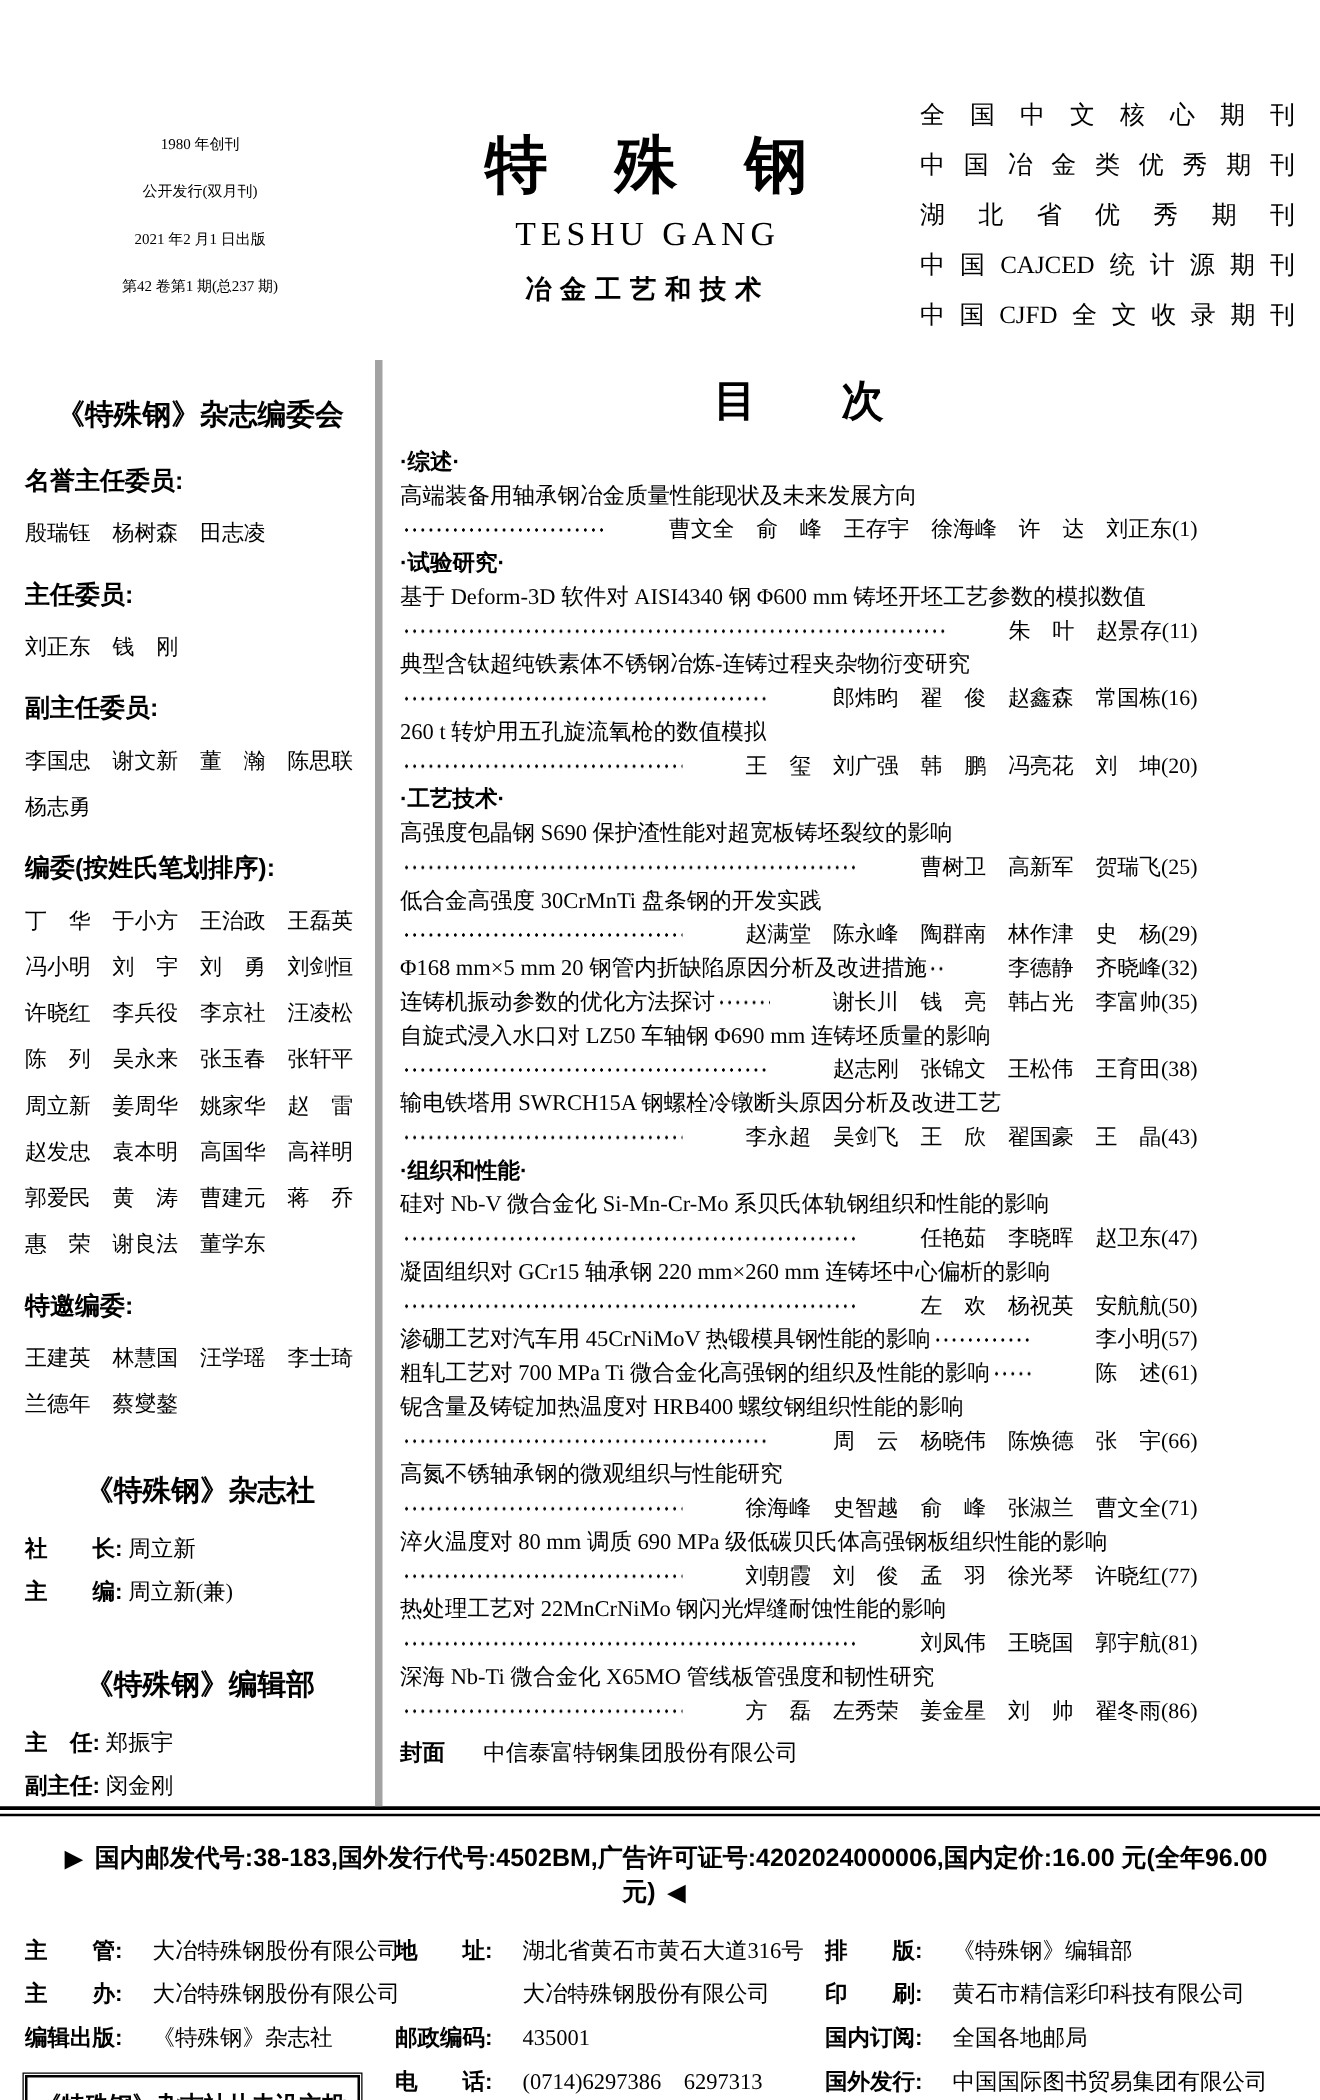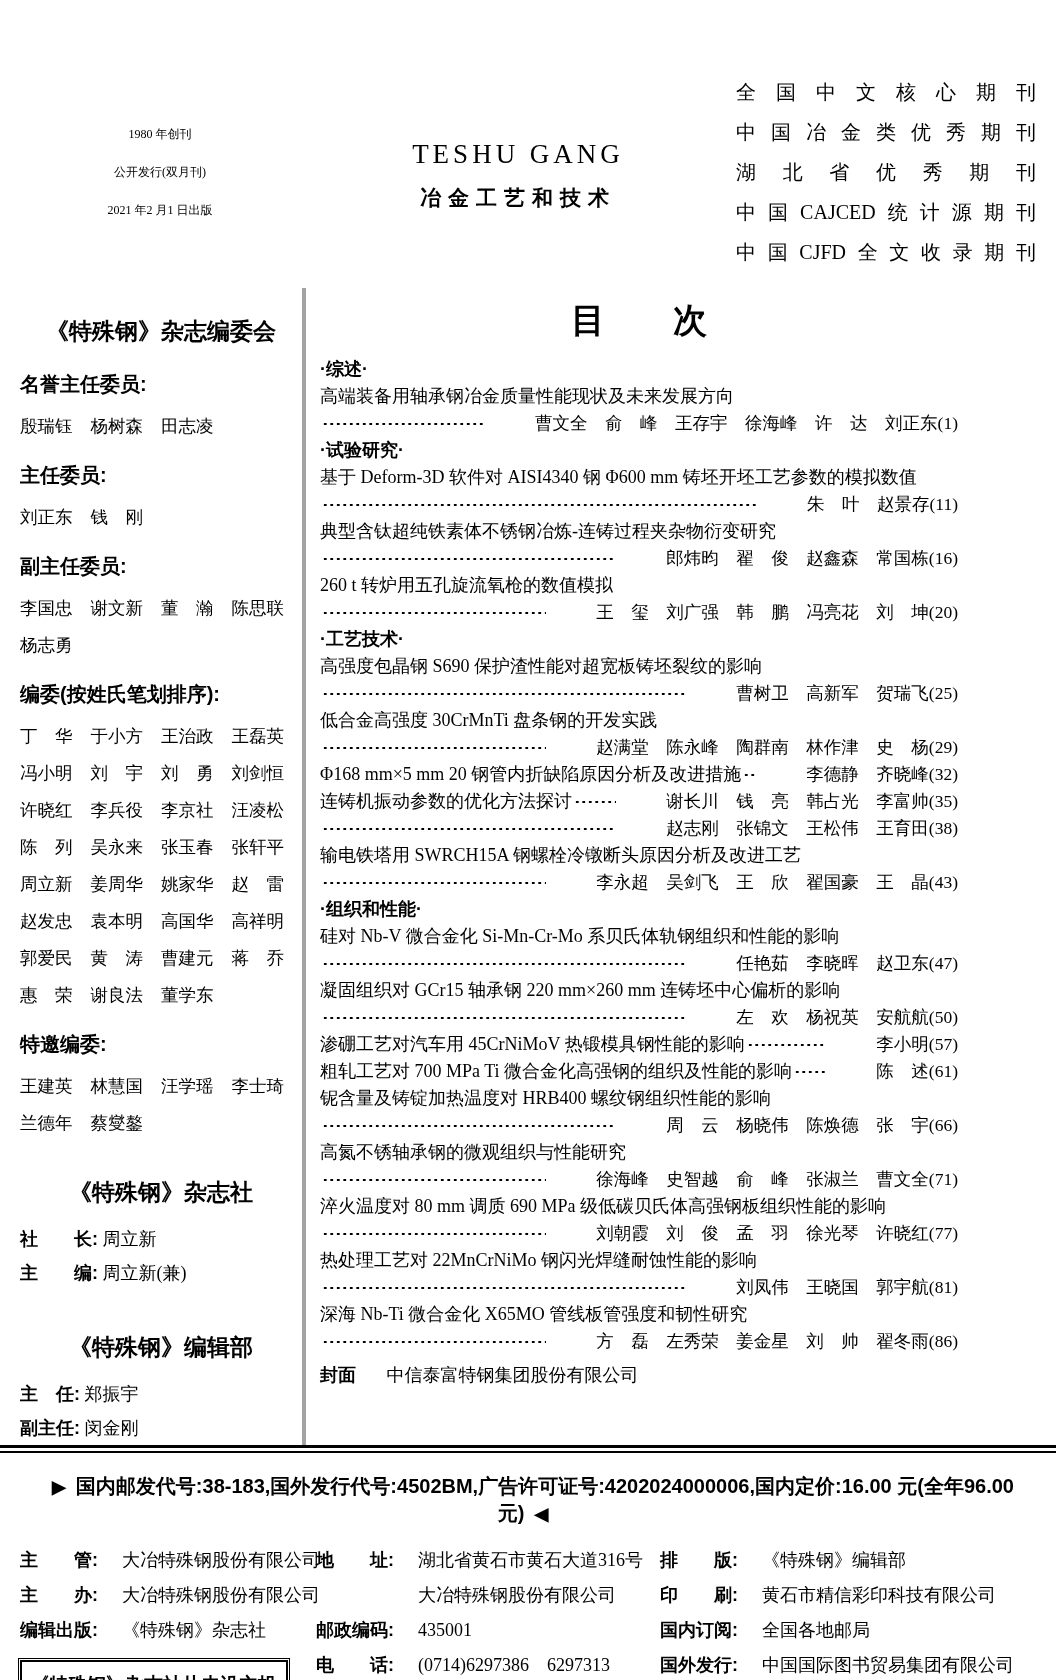--- a/index.html
+++ b/index.html
@@ -13,21 +13,21 @@
   .header{display:flex;justify-content:space-between;align-items:center;padding-top:72px;}
   .hdr-left{width:280px;text-align:center;font-size:12px;line-height:38px;}
   .hdr-center{width:330px;text-align:center;}
   .hdr-title{font-size:50px;font-weight:bold;letter-spacing:2px;font-family:"Liberation Serif",serif;}
   .hdr-pinyin{font-size:27px;letter-spacing:4px;margin-top:6px;}
   .hdr-sub{font-size:21px;font-weight:bold;letter-spacing:7px;margin-top:14px;font-family:"Liberation Sans",sans-serif;}
   .hdr-right{width:300px;font-size:20px;line-height:40px;}
   .hdr-right .jline{text-align:justify;text-align-last:justify;}
   
   .main{display:flex;margin-top:16px;min-height:1106px;}
-  .sidebar{width:286px;border-right:4px solid #a3a3a3;box-sizing:border-box;padding-top:28px;}
+  .sidebar{width:286px;border-right:6px solid #a3a3a3;box-sizing:border-box;padding-top:28px;}
   .board-title{font-size:23px;font-weight:bold;text-align:center;font-family:"Liberation Sans",sans-serif;margin-bottom:8px;}
   .side-group{margin-top:24px;}
   .side-label{font-size:20px;font-weight:bold;font-family:"Liberation Sans",sans-serif;margin-bottom:16px;}
   .name-grid{display:grid;grid-template-columns:repeat(4,1fr);row-gap:13px;font-size:17.5px;}
   .member{white-space:nowrap;}
   .side-center-title{font-size:23px;font-weight:bold;text-align:center;font-family:"Liberation Sans",sans-serif;margin-top:42px;margin-bottom:14px;}
   .side-row{font-size:18px;line-height:34px;}
   .side-row .lab{font-weight:bold;font-family:"Liberation Sans",sans-serif;}
   
   .toc{flex:1;box-sizing:border-box;padding-left:14px;padding-right:78px;padding-top:4px;}
@@ -61,22 +61,24 @@
 </head>
 <body>
 
 <div class="page">
 
   <div class="header">
     <div class="hdr-left">
       <div>1980 年创刊</div>
       <div>公开发行(双月刊)</div>
       <div>2021 年2 月1 日出版</div>
+      <div>第42 卷第1 期(总237 期)</div>
     </div>
     <div class="hdr-center">
+      <div class="hdr-title">特　殊　钢</div>
       <div class="hdr-pinyin">TESHU GANG</div>
       <div class="hdr-sub">冶金工艺和技术</div>
     </div>
     <div class="hdr-right">
       <div class="jline">全国中文核心期刊</div>
       <div class="jline">中国冶金类优秀期刊</div>
       <div class="jline">湖北省优秀期刊</div>
       <div class="jline">中国CAJCED统计源期刊</div>
       <div class="jline">中国CJFD全文收录期刊</div>
     </div>
@@ -220,20 +222,21 @@
           <div class="toc-line inline">
             <span class="t-title">Φ168 mm×5 mm 20 钢管内折缺陷原因分析及改进措施</span>
             <span class="dots"></span>
             <span class="t-authors">李德静　齐晓峰(32)</span>
           </div>
           <div class="toc-line inline">
             <span class="t-title">连铸机振动参数的优化方法探讨</span>
             <span class="dots"></span>
             <span class="t-authors">谢长川　钱　亮　韩占光　李富帅(35)</span>
           </div>
+          <div class="t-title">自旋式浸入水口对 LZ50 车轴钢 Φ690 mm 连铸坯质量的影响</div>
           <div class="toc-line">
             <span class="dots"></span>
             <span class="t-authors">赵志刚　张锦文　王松伟　王育田(38)</span>
           </div>
           <div class="t-title">输电铁塔用 SWRCH15A 钢螺栓冷镦断头原因分析及改进工艺</div>
           <div class="toc-line">
             <span class="dots"></span>
             <span class="t-authors">李永超　吴剑飞　王　欣　翟国豪　王　晶(43)</span>
           </div>
           <div class="toc-section-label">·组织和性能·</div>

